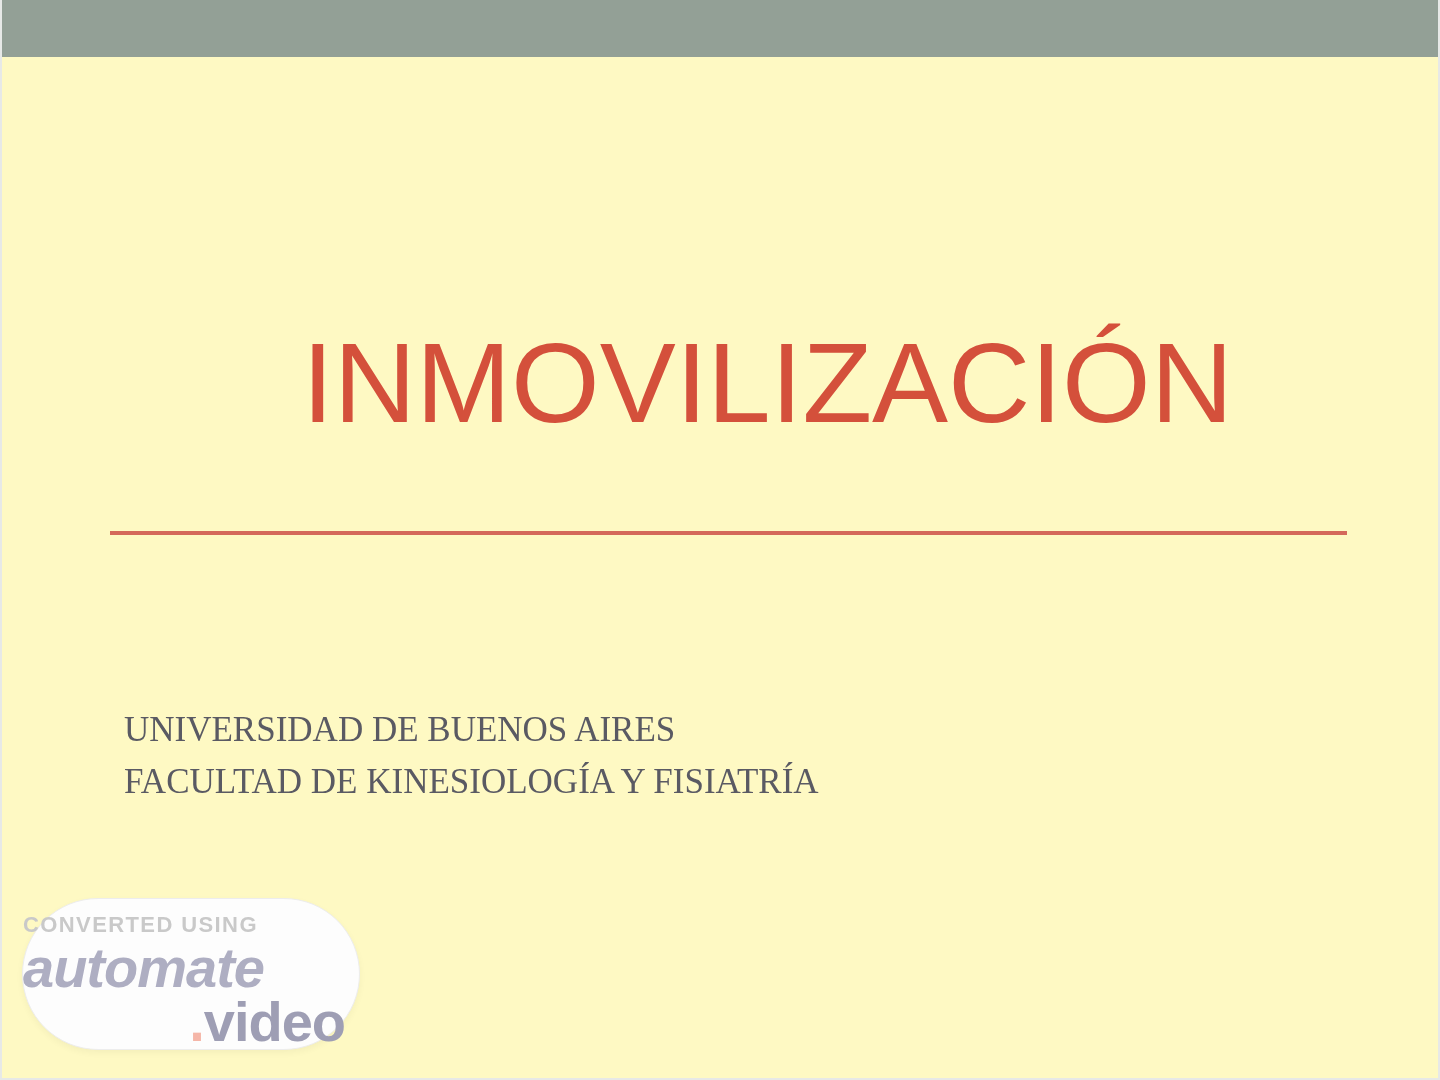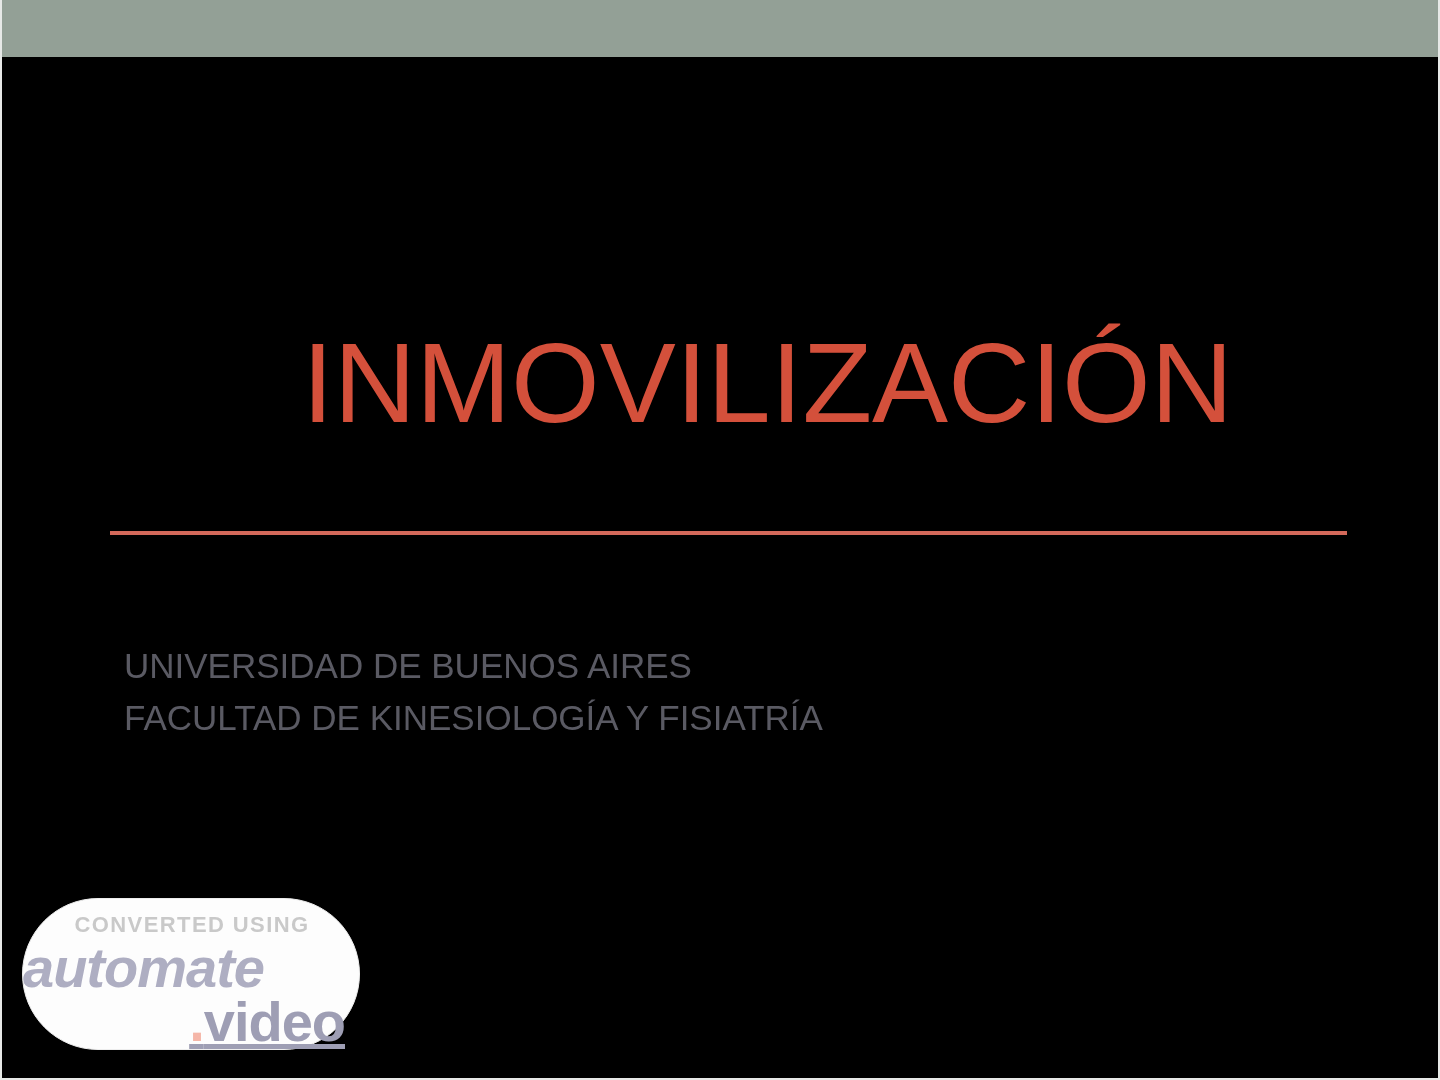--- a/index.html
+++ b/index.html
@@ -8,21 +8,21 @@
     background: #ffffff;
   }
   body {
     font-family: "Liberation Sans", sans-serif;
   }
 
   #slide {
     position: relative;
     width: 1440px;
     height: 1080px;
-    background: #000000;
+    background: #fef9c3;
     overflow: hidden;
     box-sizing: border-box;
     border-left: 2px solid #E7E9E7;
     border-right: 2px solid #E7E9E7;
     border-bottom: 2px solid #E7E9E7;
   }
 
   
   #top-band {
     position: absolute;
@@ -55,22 +55,23 @@
     top: 531px;
     width: 1237px;
     height: 4px;
     background: #D4695A;
   }
 
   
   #subtitle-block {
     position: absolute;
     left: 122px;
-    top: 640px;
+    top: 704px;
     width: 1100px;
+    font-family: Liberation Serif, serif;
   }
   .subtitle-line {
     font-size: 35px;
     line-height: 52px;
     font-weight: 400;
     color: #5A5A63;
     white-space: nowrap;
   }
 
   
@@ -84,21 +85,20 @@
     border: 1px solid #EDEDED;
     border-radius: 80px;
     box-sizing: border-box;
     box-shadow: 0 3px 7px rgba(0,0,0,0.045);
   }
   #wm-converted {
     position: absolute;
     left: 0;
     top: 13px;
     width: 338px;
-    text-align: center;
     font-size: 22px;
     font-weight: bold;
     letter-spacing: 1.4px;
     color: #C9C9C9;
     white-space: nowrap;
   }
   #wm-automate {
     position: absolute;
     left: 0;
     top: 40px;
@@ -117,21 +117,20 @@
     left: 0;
     top: 94px;
     width: 322px;
     text-align: right;
     font-size: 56px;
     line-height: 58px;
     font-weight: bold;
     letter-spacing: -1px;
     color: #9E9EB4;
     white-space: nowrap;
-    text-decoration: underline;
   }
   #wm-dot {
     color: #F5B6A8;
   }
 </style>
 </head>
 <body>
 
 <div id="slide">
 

